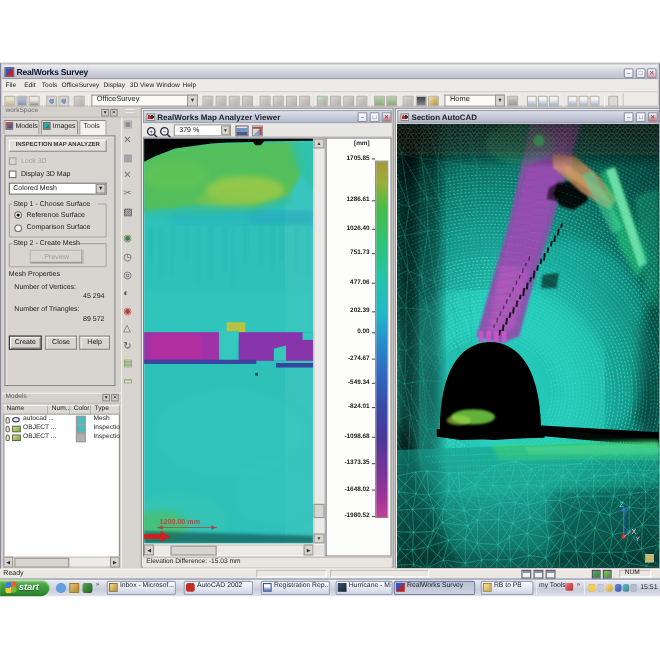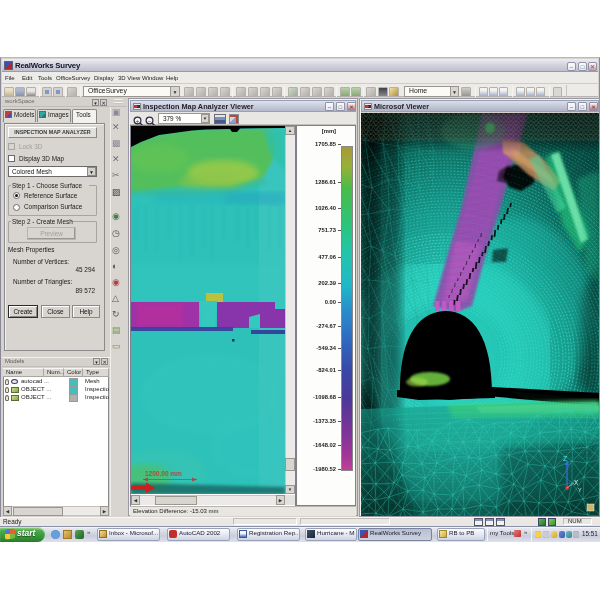--- a/index.html
+++ b/index.html
@@ -163,21 +163,21 @@
 <div class="t" style="left:21px;top:394px;font-size:6px;color:#222;font-weight:normal;">OBJECT ...</div>
 <div class="ab" style="left:69px;top:393.5px;width:9px;height:8px;background:#b0b0ac;border:1px solid #9a9a9a;"></div>
 <div class="t" style="left:85px;top:394px;font-size:6px;color:#222;font-weight:normal;">Inspectio</div>
 <div class="ab" style="left:3px;top:506px;width:106px;height:10px;background:#ecebe9;border:1px solid #c4c1bc;"></div>
 <div class="ab" style="left:3px;top:506px;width:9px;height:10px;background:#d8d5d0;border:1px solid #9a978f;font-size:4.5px;line-height:9px;text-align:center;color:#333;">◀</div>
 <div class="ab" style="left:100px;top:506px;width:9px;height:10px;background:#d8d5d0;border:1px solid #9a978f;font-size:4.5px;line-height:9px;text-align:center;color:#333;">▶</div>
 <div class="ab" style="left:13px;top:506.5px;width:50px;height:9px;background:#d8d5d0;border:1px solid #9a978f;"></div>
 <div class="ab" style="left:128px;top:98px;width:230px;height:418px;background:#d6d3ce;border:1px solid #9a97a4;box-shadow:inset 1px 1px 0 #f4f3f0;"></div>
 <div class="ab" style="left:130px;top:100px;width:226px;height:12px;background:linear-gradient(180deg,#dfe2ec,#b4b9cb);border:1px solid #9aa0b4;"></div>
 <div class="ab" style="left:132.5px;top:102.5px;width:8px;height:7px;background:radial-gradient(circle at 30% 50%,#c03030 35%,transparent 36%),radial-gradient(circle at 70% 50%,#303030 35%,transparent 36%),#e8e8ee;border:1px solid #888;"></div>
-<div class="t" style="left:143px;top:101.5px;font-size:7.3px;color:#23232e;font-weight:bold;">Inspection Map Analyzer Viewer</div>
+<div class="t" style="left:143px;top:101.5px;font-size:7.3px;color:#23232e;font-weight:bold;">RealWorks Map Analyzer Viewer</div>
 <div class="ab" style="left:325px;top:101.5px;width:9px;height:9px;background:linear-gradient(180deg,#fafafc,#e6e6ee);border:1px solid #9094a8;border-radius:1px;font-size:5.5px;line-height:8px;text-align:center;color:#444;">–</div>
 <div class="ab" style="left:336px;top:101.5px;width:9px;height:9px;background:linear-gradient(180deg,#fafafc,#e6e6ee);border:1px solid #9094a8;border-radius:1px;font-size:5.5px;line-height:8px;text-align:center;color:#444;">□</div>
 <div class="ab" style="left:347px;top:101.5px;width:9px;height:9px;background:linear-gradient(180deg,#fafafc,#cf6a70);border:1px solid #9094a8;border-radius:1px;font-size:5.5px;line-height:8px;text-align:center;color:#444;">✕</div>
 <div class="ab" style="left:130px;top:112px;width:226px;height:13px;background:#e9e7e3;border-bottom:1px solid #c4c1bc;"></div>
 <div class="ab" style="left:133px;top:113px;width:11px;height:11px;"><svg width="11" height="11">
       <circle cx="4.5" cy="4.5" r="3.4" fill="#f4f2ee" stroke="#2a2a45" stroke-width="1.2"></circle>
       <line x1="7" y1="7" x2="10" y2="10" stroke="#2a2a45" stroke-width="1.4"></line>
       <text x="4.5" y="6.7" font-size="6" text-anchor="middle" fill="#2a2a45">+</text>
     </svg></div>
 <div class="ab" style="left:145px;top:113px;width:11px;height:11px;"><svg width="11" height="11">
@@ -290,21 +290,21 @@
 <div class="t" style="left:336px;top:441.5px;font-size:5.8px;color:#1a1a1a;font-weight:bold;transform:translateX(-100%);">-1648.02</div>
 <div class="ab" style="left:337.5px;top:444.5px;width:3px;height:1px;background:#555;"></div>
 <div class="t" style="left:336px;top:465.5px;font-size:5.8px;color:#1a1a1a;font-weight:bold;transform:translateX(-100%);">-1980.52</div>
 <div class="ab" style="left:337.5px;top:468.5px;width:3px;height:1px;background:#555;"></div>
 <div class="ab" style="left:341px;top:146px;width:12px;height:325px;background:linear-gradient(180deg,#a89838 0%,#98b038 6%,#48bc48 13%,#2cc47c 24%,#24c4ac 33%,#20b8c8 43%,#2890cc 50%,#3068c0 60%,#3848a8 69%,#4c3898 78%,#7c3498 88%,#a03498 95%,#c04098 100%);border:1px solid #888;"></div>
 <div class="ab" style="left:130px;top:506px;width:226px;height:10px;background:#e9e6e2;border-top:1px solid #b8b5b0;"></div>
 <div class="t" style="left:133px;top:507.5px;font-size:6px;color:#222;font-weight:normal;">Elevation Difference: -15.03 mm</div>
 <div class="ab" style="left:359px;top:98px;width:241px;height:419px;background:#d6d3ce;border:1px solid #9a97a4;box-shadow:inset 1px 1px 0 #f4f3f0;"></div>
 <div class="ab" style="left:361px;top:100px;width:238px;height:12px;background:linear-gradient(180deg,#dbdee8,#b0b5c7);border:1px solid #9aa0b4;"></div>
 <div class="ab" style="left:363.5px;top:102.5px;width:8px;height:7px;background:radial-gradient(circle at 30% 50%,#c03030 35%,transparent 36%),radial-gradient(circle at 70% 50%,#303030 35%,transparent 36%),#e8e8ee;border:1px solid #888;"></div>
-<div class="t" style="left:374px;top:102px;font-size:7.2px;color:#23232e;font-weight:bold;">Microsof Viewer</div>
+<div class="t" style="left:374px;top:102px;font-size:7.2px;color:#23232e;font-weight:bold;">Section AutoCAD</div>
 <div class="ab" style="left:567px;top:101.5px;width:9px;height:9px;background:linear-gradient(180deg,#fafafc,#e6e6ee);border:1px solid #9094a8;border-radius:1px;font-size:5.5px;line-height:8px;text-align:center;color:#444;">–</div>
 <div class="ab" style="left:578px;top:101.5px;width:9px;height:9px;background:linear-gradient(180deg,#fafafc,#e6e6ee);border:1px solid #9094a8;border-radius:1px;font-size:5.5px;line-height:8px;text-align:center;color:#444;">□</div>
 <div class="ab" style="left:589px;top:101.5px;width:9px;height:9px;background:linear-gradient(180deg,#fafafc,#cf6a70);border:1px solid #9094a8;border-radius:1px;font-size:5.5px;line-height:8px;text-align:center;color:#444;">✕</div>
 <div class="ab" style="left:361px;top:113px;width:238px;height:403px;background:#000;">
 <svg width="238" height="403" viewBox="0 0 238 403">
       <defs>
         <filter id="tb1">
           <feGaussianBlur stdDeviation="2"></feGaussianBlur>
         </filter>
         <filter id="tb2">

